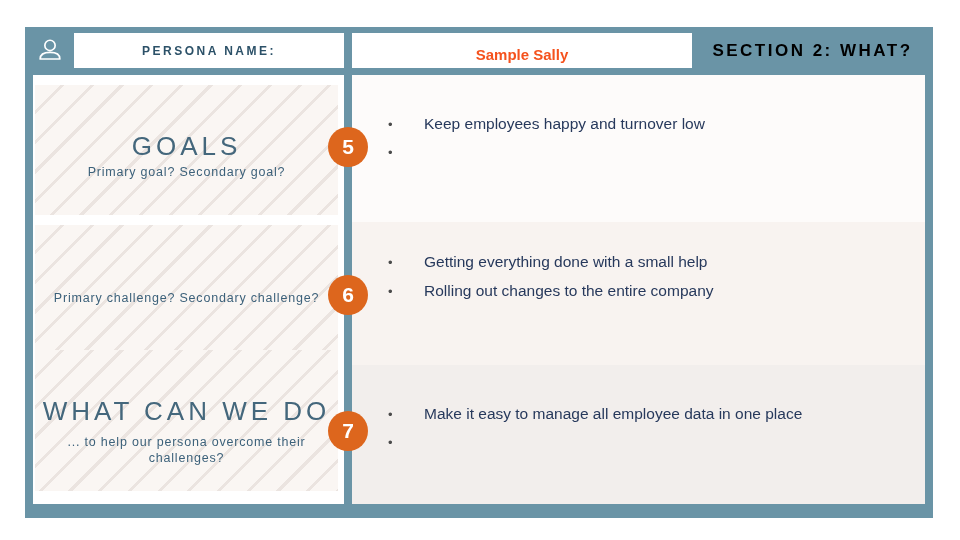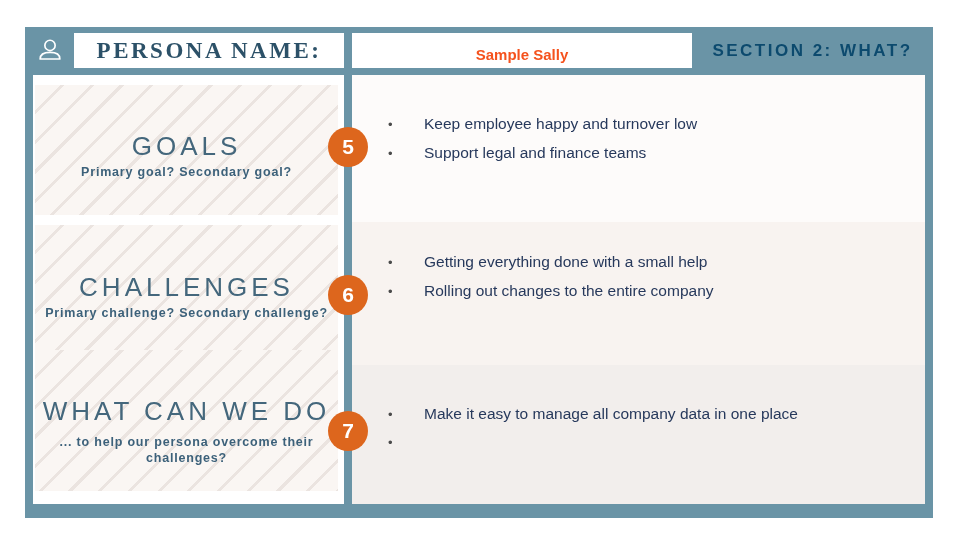--- a/index.html
+++ b/index.html
@@ -15,39 +15,39 @@
   .frame-bottom{left:25px;top:504px;width:908px;height:14px;}
   .divider{left:344px;top:75px;width:8px;height:429px;}
 
   
   .icon-cell{position:absolute;left:25px;top:27px;width:49px;height:48px;
     display:flex;align-items:center;justify-content:center;}
   .hdr-box{position:absolute;top:33px;height:35px;background:#ffffff;
     display:flex;align-items:center;justify-content:center;}
   .hdr-box.label{left:74px;width:270px;}
   .hdr-box.value{left:352px;width:340px;}
-  .persona-label{color:#2c5168;font-weight:bold;font-size:23px;letter-spacing:2.5px;font-family:Liberation Serif, serif;}
+  .persona-label{color:#2c5168;font-weight:bold;font-size:12px;letter-spacing:2.5px;}
   .persona-value{color:#f5521d;font-weight:bold;font-size:15px;margin-top:8px;}
   .section-cell{position:absolute;left:692px;top:27px;width:241px;height:48px;
     display:flex;align-items:center;justify-content:center;}
-  .section-label{color:#0c4a6e;font-weight:bold;font-size:17px;letter-spacing:2.5px;}
+  .section-label{color:#000000;font-weight:bold;font-size:17px;letter-spacing:2.5px;}
 
   
   .hatch{
     position:absolute;left:35px;width:303px;
     background-color:#faf6f3;
     background-image:repeating-linear-gradient(135deg, rgba(0,0,0,0) 0 18px, #ebe4e0 18px 21px);
     display:flex;flex-direction:column;align-items:center;justify-content:center;
     text-align:center;
   }
   .hatch-1{top:85px;height:130px;padding-top:12px;box-sizing:border-box;}
   .hatch-2{top:225px;height:130px;padding-top:14px;box-sizing:border-box;}
   .hatch-3{top:350px;height:141px;padding-top:22px;box-sizing:border-box;}
   .box-title{color:#44677c;font-size:26px;letter-spacing:4px;font-weight:normal;line-height:1.1;}
-  .box-sub{color:#3c617a;font-size:12.5px;font-weight:bold;letter-spacing:0.8px;line-height:1.3;margin-top:3px;text-align:center;}
+  .box-sub{color:#3c617a;font-size:12.5px;font-weight:normal;letter-spacing:0.8px;line-height:1.3;margin-top:3px;text-align:center;}
 
   
   .rrow{position:absolute;left:352px;width:573px;}
   .rrow-1{top:75px;height:147px;background:#fdfbfa;}
   .rrow-2{top:222px;height:143px;background:#f8f3f0;}
   .rrow-3{top:365px;height:139px;background:#f2eeec;}
   .bullets{position:absolute;left:380px;margin:0;padding:0;list-style:none;}
   .bullets-1{top:110px;}
   .bullets-2{top:248px;}
   .bullets-3{top:400px;}
@@ -91,52 +91,50 @@
 
   <div class="rrow rrow-1"></div>
   <div class="rrow rrow-2"></div>
   <div class="rrow rrow-3"></div>
 
   <div class="hatch hatch-1">
     <div class="box-title">GOALS</div>
     <div class="box-sub">Primary goal? Secondary goal?</div>
   </div>
   <div class="hatch hatch-2">
-    <div class="box-title">CHALLENGES</div>
     <div class="box-sub">Primary challenge? Secondary challenge?</div>
   </div>
   <div class="hatch hatch-3">
     <div class="box-title">WHAT CAN WE DO</div>
     <div class="box-sub" style="margin-top:8px;">... to help our persona overcome their challenges?</div>
   </div>
 
   <ul class="bullets bullets-1">
     <li>
         <span class="dot">•</span>
-        <span>Keep employee happy and turnover low</span>
+        <span>Keep employees happy and turnover low</span>
       </li>
     <li>
         <span class="dot">•</span>
-        <span>Support legal and finance teams</span>
       </li>
   </ul>
   <ul class="bullets bullets-2">
     <li>
         <span class="dot">•</span>
         <span>Getting everything done with a small help</span>
       </li>
     <li>
         <span class="dot">•</span>
         <span>Rolling out changes to the entire company</span>
       </li>
   </ul>
   <ul class="bullets bullets-3">
     <li>
         <span class="dot">•</span>
-        <span>Make it easy to manage all company data in one place</span>
+        <span>Make it easy to manage all employee data in one place</span>
       </li>
     <li>
         <span class="dot">•</span>
       </li>
   </ul>
 
   <div class="numcircle num-1">5</div>
   <div class="numcircle num-2">6</div>
   <div class="numcircle num-3">7</div>
 

